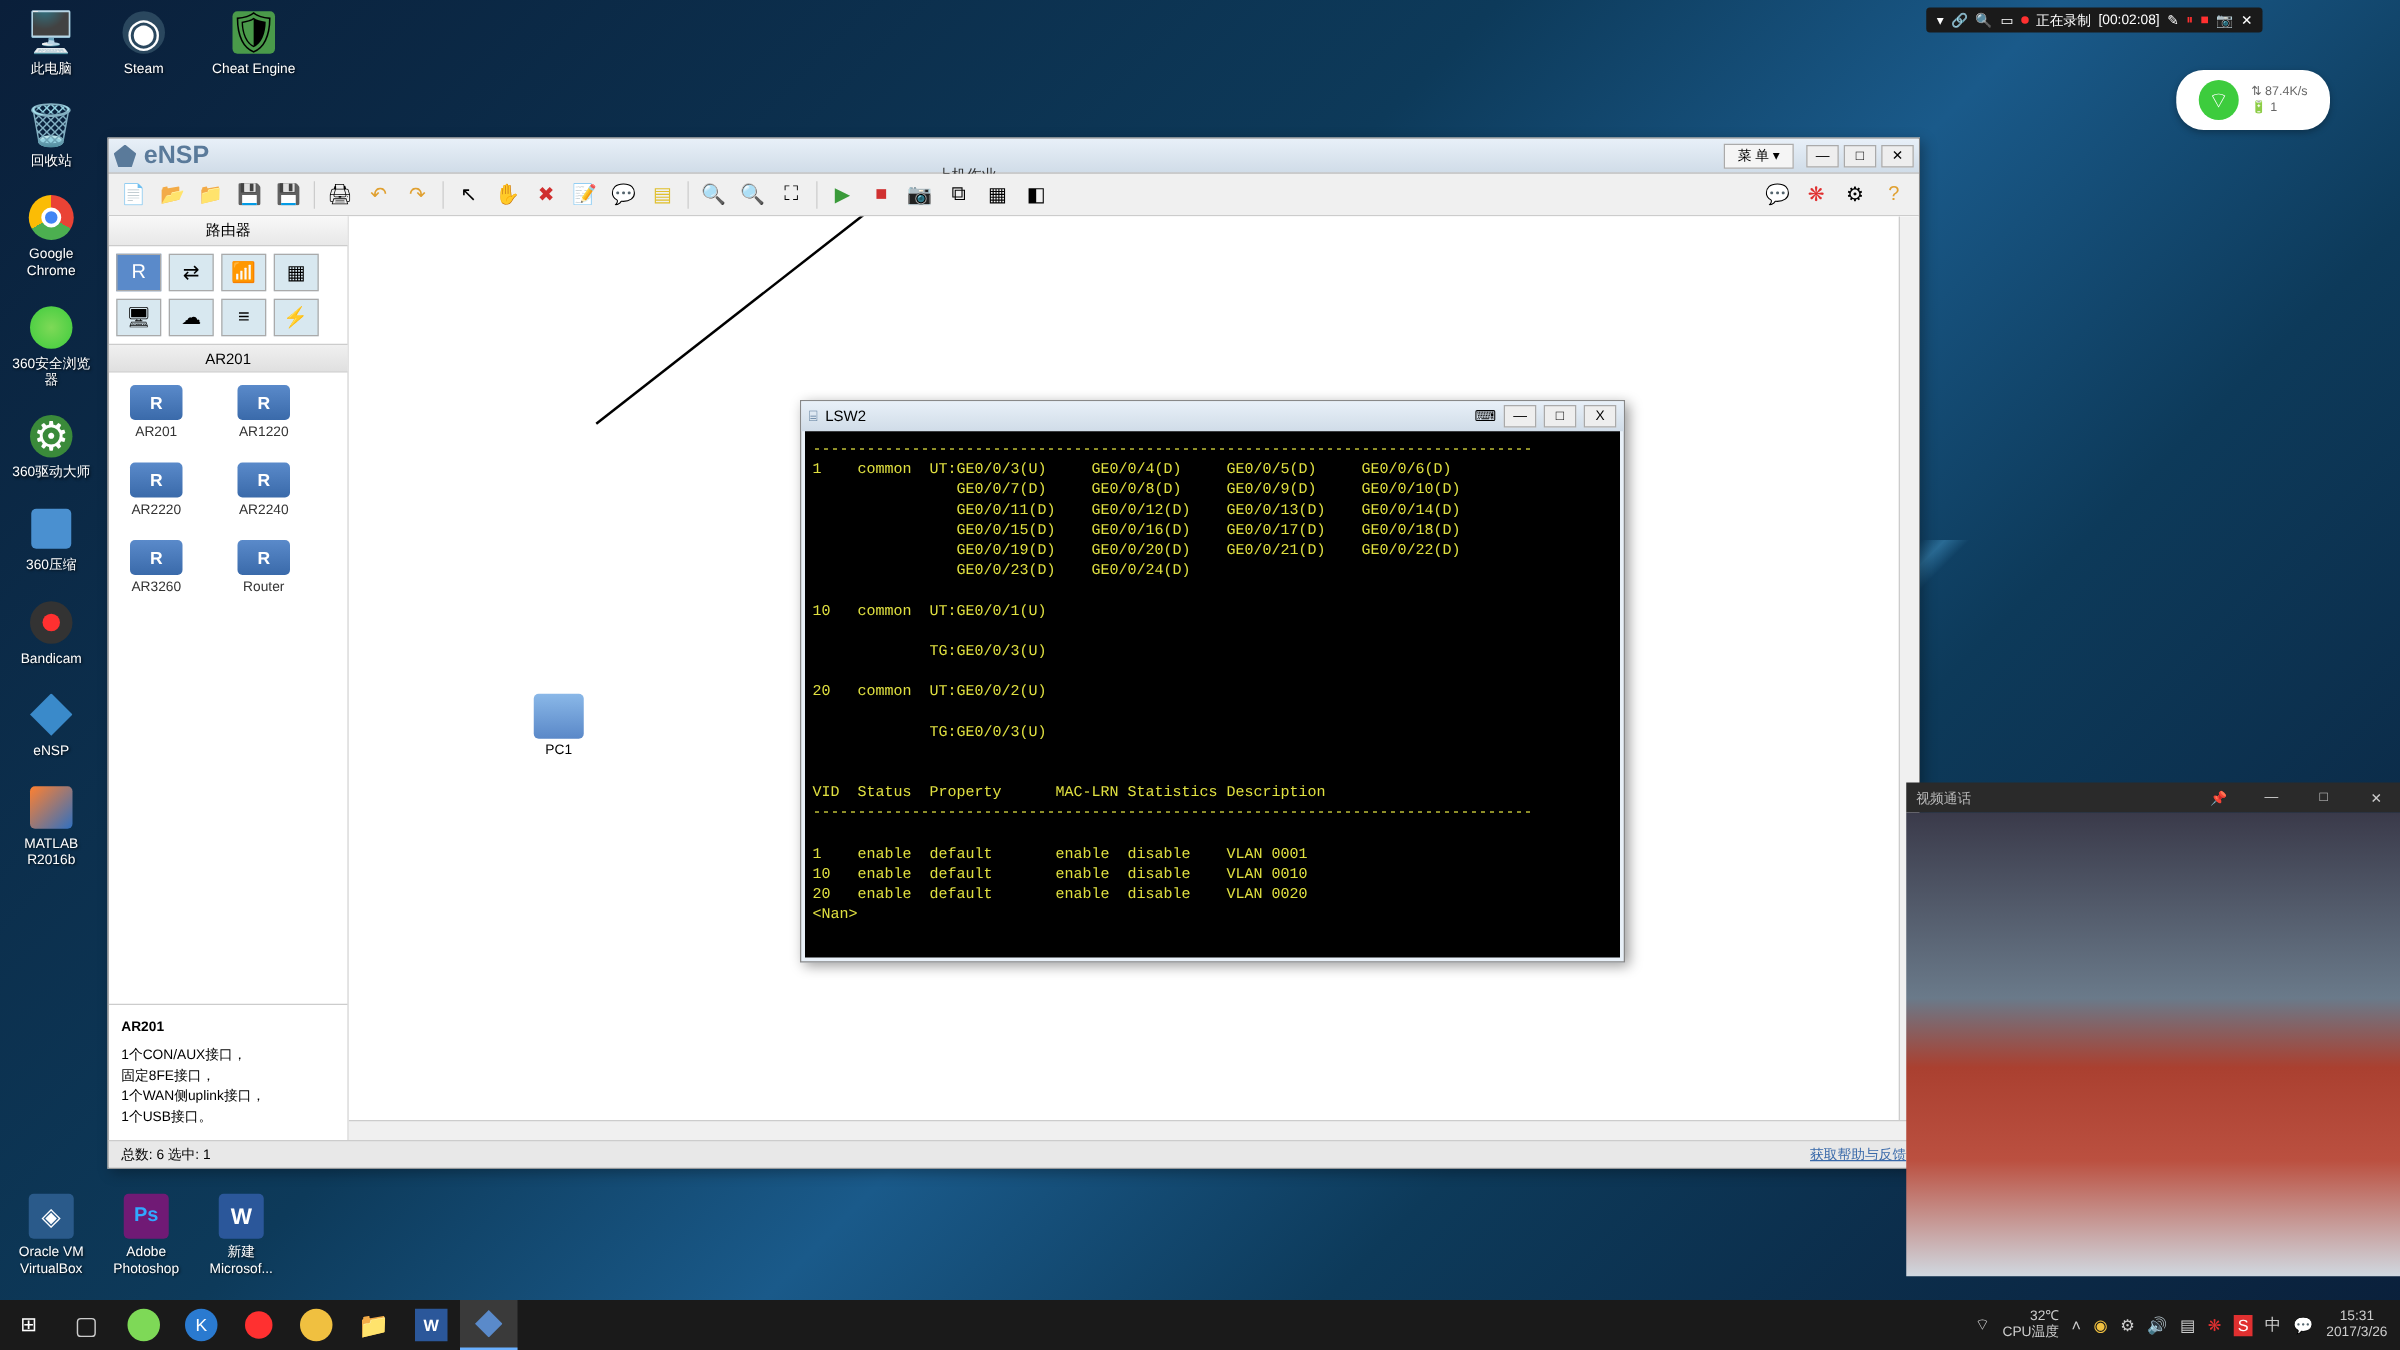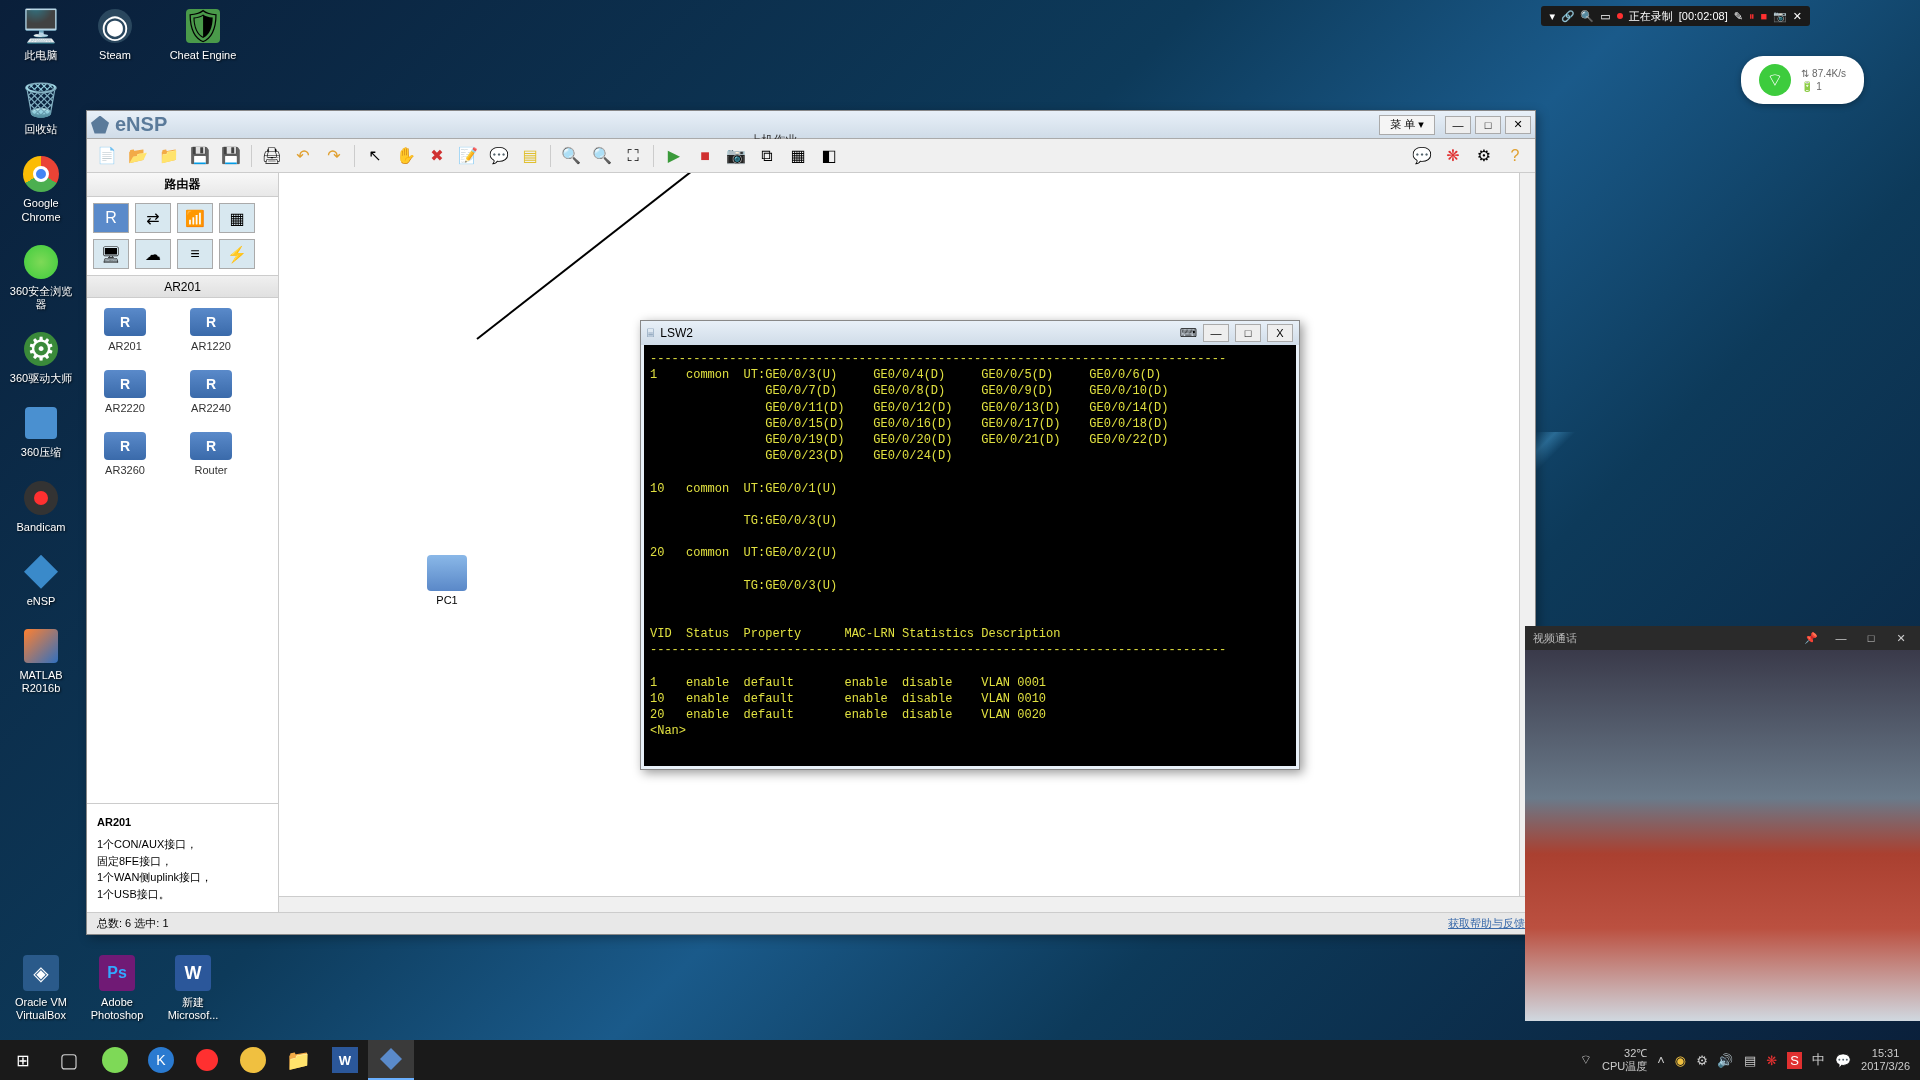--- a/index.html
+++ b/index.html
@@ -36,21 +36,21 @@
 
 
 .ensp-toolbar { height: 34px; background: #f0f0f0; border-bottom: 1px solid #ccc; display: flex; align-items: center; padding: 0 6px; gap: 3px; }
 .tb-btn { width: 28px; height: 26px; display: flex; align-items: center; justify-content: center; cursor: pointer; border-radius: 3px; font-size: 16px; }
 .tb-sep { width: 1px; height: 22px; background: #ccc; margin: 0 3px; }
 .tb-spacer { flex: 1; }
 
 
 .ensp-body { flex: 1; display: flex; overflow: hidden; }
 .ensp-sidebar { width: 192px; background: white; border-right: 1px solid #ccc; display: flex; flex-direction: column; }
-.sb-cat { height: 24px; background: linear-gradient(#f8f8f8, #e8e8e8); display: flex; align-items: center; justify-content: center; font-size: 12px; border-bottom: 1px solid #ccc; font-weight: bold; }
+.sb-cat { height: 24px; background: linear-gradient(#f8f8f8, #e8e8e8); display: flex; align-items: center; justify-content: center; font-size: 12px; border-bottom: 1px solid #ccc; }
 .sb-icons { display: flex; flex-wrap: wrap; padding: 6px; gap: 6px; border-bottom: 1px solid #ccc; }
 .sb-icon { width: 36px; height: 30px; background: #d8e8f0; border: 1px solid #aaa; cursor: pointer; display: flex; align-items: center; justify-content: center; font-size: 16px; }
 .sb-devlabel { height: 22px; background: linear-gradient(#f0f0f0, #e0e0e0); display: flex; align-items: center; justify-content: center; font-size: 12px; border-bottom: 1px solid #ccc; }
 .sb-devices { display: flex; flex-wrap: wrap; padding: 10px; gap: 18px 30px; }
 .sb-dev { width: 56px; display: flex; flex-direction: column; align-items: center; gap: 4px; cursor: pointer; }
 .sb-dev-icon { width: 42px; height: 28px; background: linear-gradient(#5a8aca, #3a6aaa); border-radius: 4px; display: flex; align-items: center; justify-content: center; color: white; font-size: 14px; font-weight: bold; }
 .sb-dev-label { font-size: 11px; color: #333; }
 .sb-info { margin-top: auto; padding: 10px; font-size: 11px; border-top: 1px solid #ccc; line-height: 1.5; }
 .sb-info-title { font-weight: bold; margin-bottom: 6px; }
 
@@ -68,21 +68,21 @@
 .ensp-status-right { margin-left: auto; color: #3a6aaa; cursor: pointer; text-decoration: underline; }
 
 
 .term-window { position: absolute; top: 320px; left: 640px; width: 660px; height: 450px; background: #e8f0f8; border: 1px solid #888; z-index: 6; box-shadow: 3px 3px 10px rgba(0,0,0,0.4); }
 .term-title { height: 24px; background: linear-gradient(#e8f0f8, #d0dce8); display: flex; align-items: center; padding: 0 6px; gap: 6px; font-size: 12px; }
 .term-title-spacer { flex: 1; }
 .term-body { position: absolute; top: 24px; left: 3px; right: 3px; bottom: 3px; background: black; color: #e0e040; font-family: "Courier New", monospace; font-size: 12px; padding: 6px; overflow: auto; white-space: pre; line-height: 1.35; }
 
 
 .webcam-panel { position: absolute; top: 626px; right: 0; width: 395px; height: 395px; z-index: 10; }
-.webcam-header { height: 24px; background: #2a2a2a; color: #bbb; display: flex; align-items: center; padding: 0 8px; font-size: 11px; gap: 8px; }
+.webcam-header { height: 24px; background: #2a2a2a; color: #bbb; display: flex; align-items: center; padding: 0 8px; font-size: 11px; gap: 20px; }
 .webcam-header-spacer { flex: 1; }
 .webcam-hdr-btn { width: 22px; text-align: center; cursor: pointer; color: #ccc; }
 .webcam-img { width: 100%; height: calc(100% - 24px); background: linear-gradient(180deg, #3a3a4a 0%, #6a7a8a 40%, #aa4030 55%, #bb5040 75%, #d0d8e0 100%); position: relative; }
 
 
 .taskbar { position: absolute; bottom: 0; left: 0; width: 100%; height: 40px; background: #1a1a1a; display: flex; align-items: center; z-index: 20; }
 .tb-start { width: 46px; height: 40px; display: flex; align-items: center; justify-content: center; cursor: pointer; color: white; font-size: 16px; }
 .tb-task { width: 46px; height: 40px; display: flex; align-items: center; justify-content: center; cursor: pointer; font-size: 20px; }
 .tb-task.active { background: #3a3a3a; border-bottom: 2px solid #6ab0ff; }
 .tb-tray { margin-left: auto; display: flex; align-items: center; gap: 10px; padding: 0 10px; color: #ccc; font-size: 11px; }

